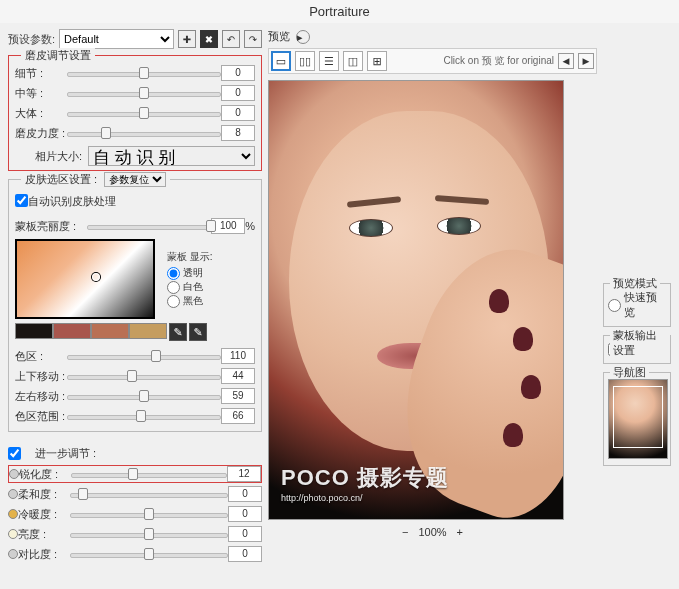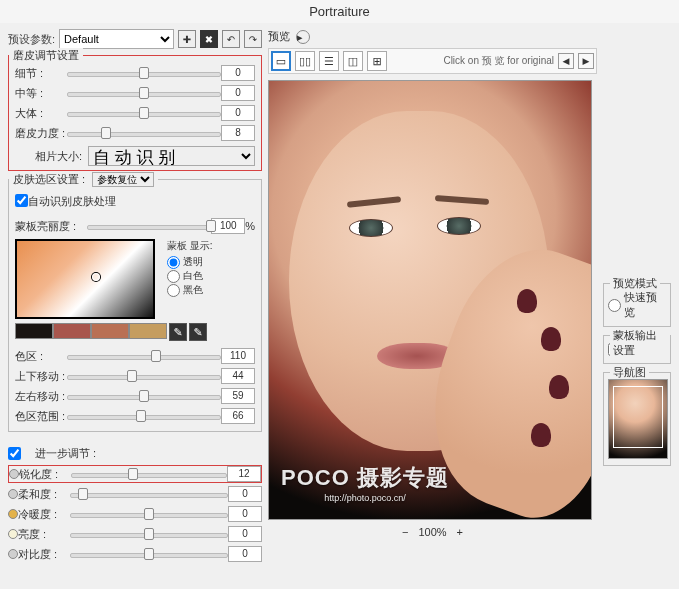--- a/index.html
+++ b/index.html
@@ -13,21 +13,21 @@
 
 
 .preset-row { display: flex; align-items: center; gap: 4px; margin: 6px 0; }
 .label { color: #444; }
 select.preset { flex: 1; height: 20px; font-size: 11px; border: 1px solid #aaa; background: #fff; }
 .icon-btn { width: 18px; height: 18px; border: 1px solid #888; display: inline-flex; align-items: center; justify-content: center; font-size: 10px; background: #eee; cursor: pointer; }
 .icon-btn.dark { background: #333; color: #fff; border-color: #333; }
 
 
 .group { border: 1px solid #bbb; margin-bottom: 8px; padding: 6px 6px 4px 6px; position: relative; }
-.group-title { position: absolute; top: -8px; left: 0; background: #f0f0f0; padding: 0 4px; font-size: 11px; }
+.group-title { position: absolute; top: -8px; left: 12px; background: #f0f0f0; padding: 0 4px; font-size: 11px; }
 .highlight { border: 1px solid #d64141; }
 
 
 .srow { display: flex; align-items: center; height: 18px; margin: 2px 0; }
 .srow .sl { width: 52px; white-space: nowrap; }
 .srow .track { flex: 1; height: 12px; position: relative; }
 .srow .track::before { content: ""; position: absolute; left: 0; right: 0; top: 5px; height: 3px; background: #ddd; border: 1px solid #bbb; border-radius: 2px; }
 .srow .thumb { position: absolute; top: 0; width: 10px; height: 12px; background: #f5f5f5; border: 1px solid #888; border-radius: 2px; transform: translateX(-50%); }
 .srow .val { width: 34px; height: 16px; border: 1px solid #aaa; background: #fff; text-align: center; font-size: 10px; line-height: 14px; }
 
@@ -53,23 +53,22 @@
 .pv-header { display:flex; align-items:center; gap:6px; margin:6px 0 4px 0; }
 .pv-header .circ { width:14px; height:14px; border:1px solid #888; border-radius:50%; }
 .tab { border:1px solid #aaa; padding:1px 10px; background:#fff; font-size:11px; }
 .tab-close { font-size:10px; color:#777; margin-left:auto; }
 .pv-tools { display:flex; align-items:center; gap:4px; margin:2px 0 6px 0; padding:2px; border:1px solid #ccc; background:#f8f8f8; }
 .tool { width:20px; height:20px; border:1px solid #aaa; display:inline-flex; align-items:center; justify-content:center; background:#fff; font-size:11px; }
 .tool.sel { border:2px solid #2b7fd0; }
 .hint { margin-left:auto; font-size:10px; color:#666; }
 .chev { width:16px; height:16px; border:1px solid #999; display:inline-flex; align-items:center; justify-content:center; font-size:9px; }
 
-.preview-image { width: 324px; height: 440px; border:1px solid #999; position:relative; overflow:hidden;
+.preview-image { width: 296px; height: 440px; border:1px solid #999; position:relative; overflow:hidden;
   background: radial-gradient(ellipse 110% 80% at 45% 30%, #f2d2bb 0%, #e8b799 22%, #d6a085 40%, #913e32 62%, #0b0908 88%);
-  text-align: center;
 }
 
 .face { position:absolute; left:20px; top:30px; width:260px; height:340px; border-radius:50%/55%; background:radial-gradient(circle at 40% 35%, #f4d5c0 0%, #e6ba9d 50%, #d6a085 85%); }
 .eye { position:absolute; width:44px; height:18px; background:radial-gradient(circle at 50% 50%, #586d66 0%, #2f3a38 55%, #fff 56%, #fff 100%); border-radius:50%; border:1px solid #5a3c33; }
 .lips { position:absolute; left:108px; top:262px; width:80px; height:26px; background:radial-gradient(ellipse at 50% 50%, #a55251 0%, #c97a76 70%); border-radius:50%/60%; }
 .brow { position:absolute; width:54px; height:6px; background:#6a4a3a; border-radius:3px; }
 .hand { position:absolute; right:-30px; top:170px; width:180px; height:260px; background:radial-gradient(circle at 40% 30%, #efc6ab 0%, #dba685 70%); border-radius:40% 20% 30% 50%; transform:rotate(20deg); }
 .nail { position:absolute; width:20px; height:24px; background:#5c1e26; border-radius:50% 50% 40% 40%; }
 .watermark { position:absolute; left:12px; bottom:16px; color:rgba(255,255,255,.9); font-size:22px; font-weight:bold; text-shadow:0 1px 2px rgba(0,0,0,.6); letter-spacing:1px; }
 .watermark small { display:block; font-size:9px; font-weight:normal; letter-spacing:0; }
@@ -152,21 +151,21 @@
         <span>自动识别皮肤处理</span>
       </div>
       <div class="srow">
         <span class="sl" style="width:72px">蒙板亮丽度 :</span>
         <div class="track">
             <div class="thumb" style="left:100%"></div>
           </div>
         <div class="val">100</div>
         <span>%</span>
       </div>
-      <div style="display:flex; align-items:flex-start; gap:6px; margin-top:4px;">
+      <div style="display:flex; align-items:center; gap:6px; margin-top:4px;">
         <div class="gradient-box">
           <div class="marker" style="left:55%; top:42%"></div>
         </div>
         <div class="gb-side">
           <span>蒙板 显示:</span>
           <div id="mask-radios">
               <div class="radio-row">
                 <input type="radio" name="maskshow" checked="" style="">
                 <span>透明</span>
               </div>

